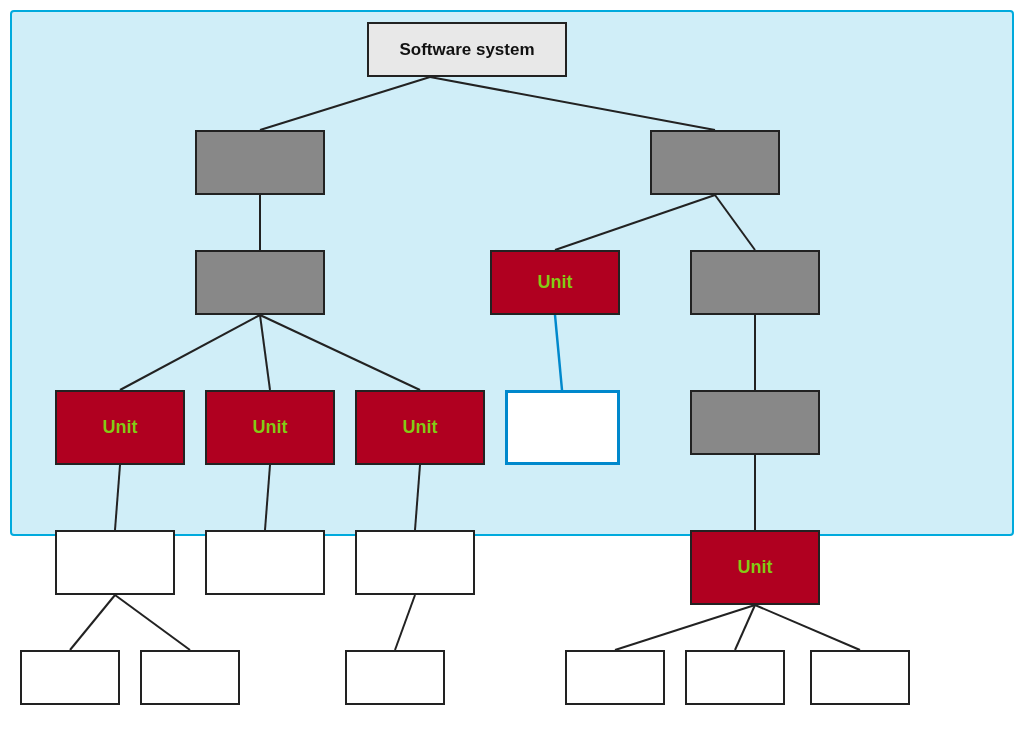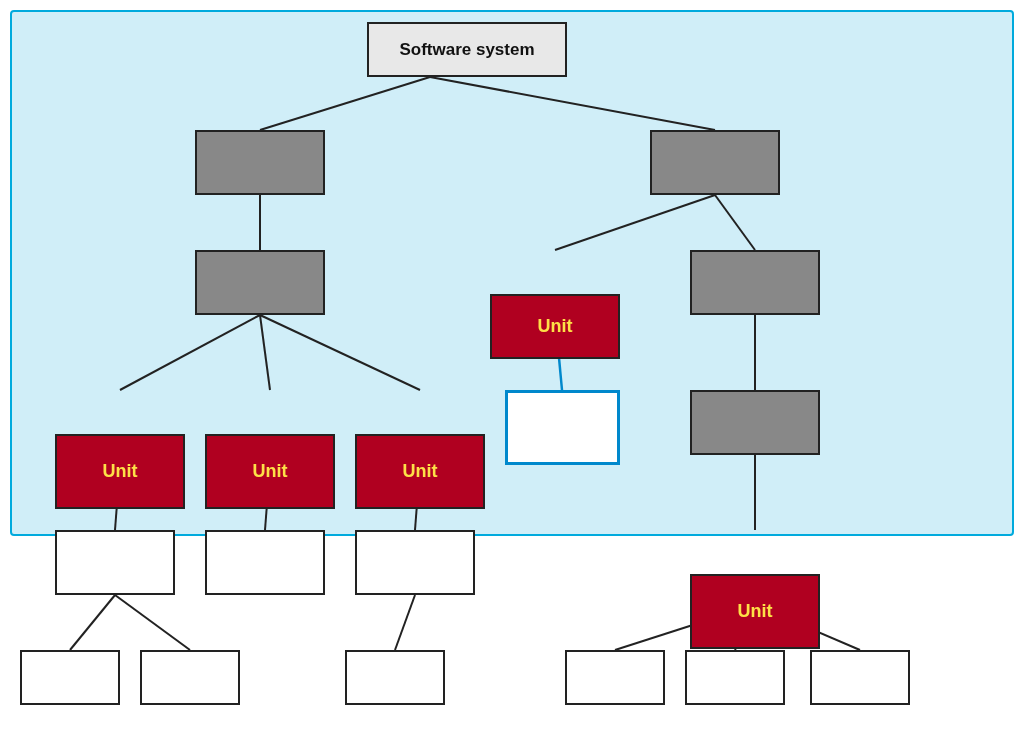--- a/index.html
+++ b/index.html
@@ -49,22 +49,21 @@
       border: 2px solid #222;
     }
     .box-gray {
       background: #888;
       border-color: #222;
       color: #fff;
     }
     .box-red {
       background: #b00020;
       border-color: #222;
-      color: #fde047;
-      margin-top: 44px;
+      color: #84cc16;
     }
     .box-white {
       background: #fff;
       border-color: #222;
       color: #000;
     }
     .box-white-blue {
       background: #fff;
       border-color: #0088cc;
       border-width: 3px;

